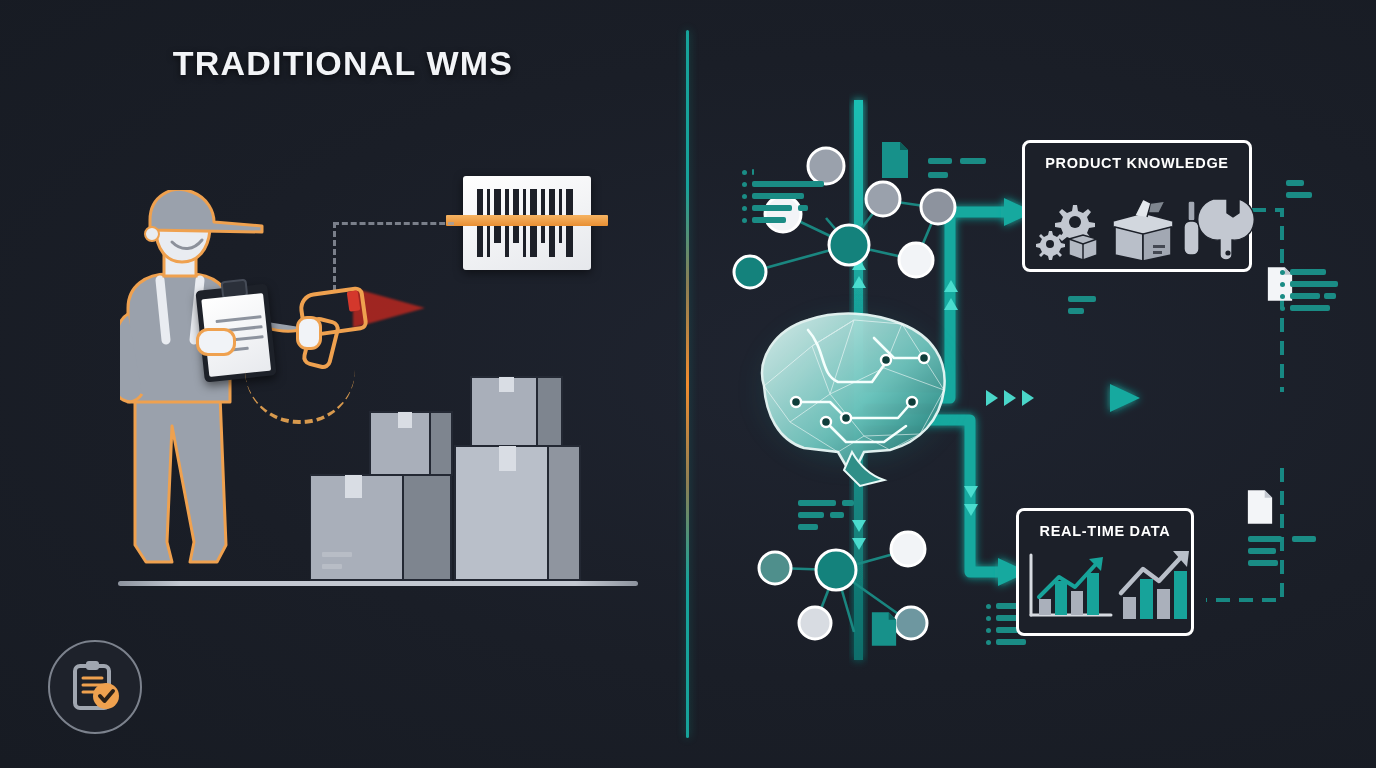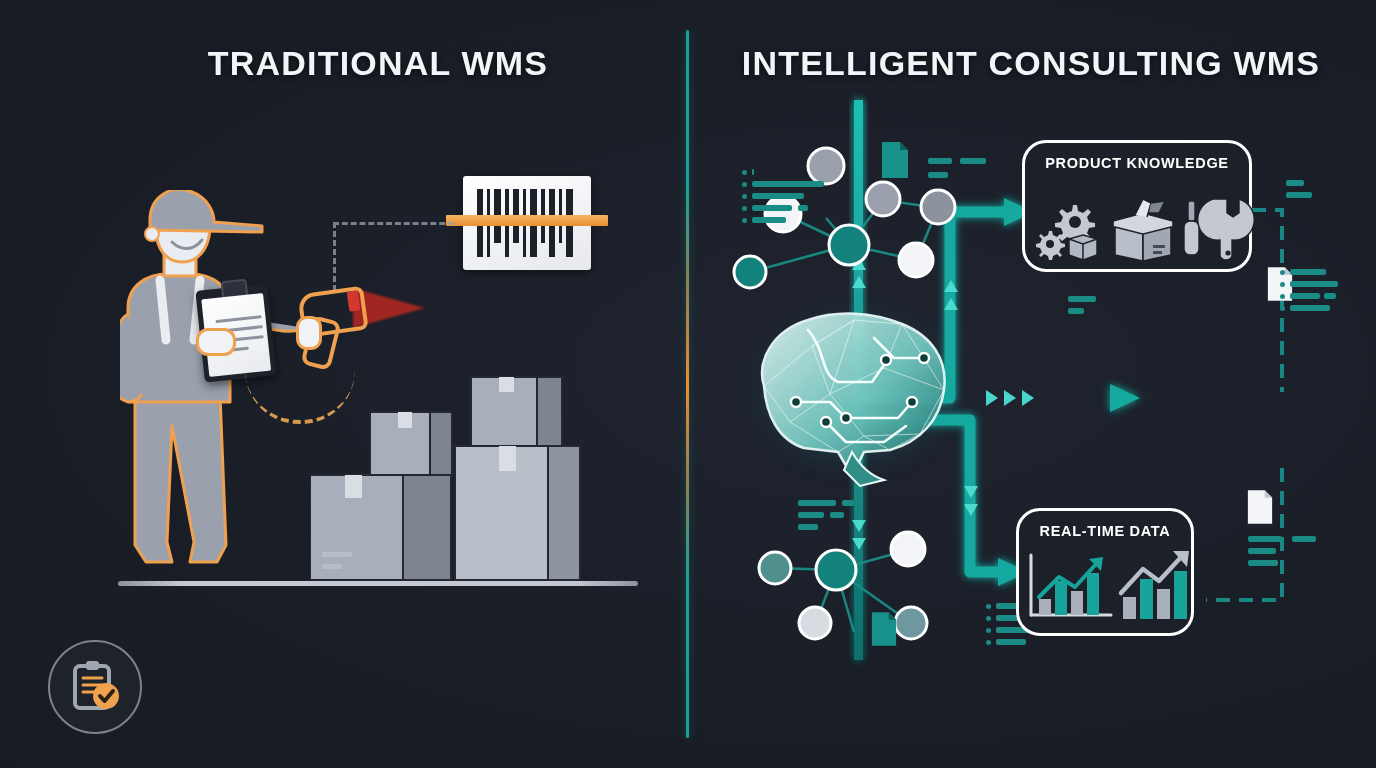--- a/index.html
+++ b/index.html
@@ -12,21 +12,21 @@
     position:absolute;inset:0;
     background:radial-gradient(ellipse at 62% 48%, #1f2430 0%, #1a1e27 55%, #171b23 100%);
   }
   
   .title{
     position:absolute;top:44px;
     font-size:34px;font-weight:bold;letter-spacing:1.2px;
     color:#f2f4f7;text-align:center;white-space:nowrap;
     text-shadow:0 2px 6px rgba(0,0,0,.6);
   }
-  #title-left{left:0;width:686px;margin-left:35px;}
+  #title-left{left:0;width:686px;}
   #title-right{left:686px;width:690px;}
 
   
   .divider{
     position:absolute;left:686px;top:30px;width:3px;height:708px;
     background:linear-gradient(to bottom,#17a39a 0%,#17a39a 22%,#8d7f54 36%,#f08c2e 50%,#8d7f54 64%,#17a39a 78%,#17a39a 100%);
     border-radius:2px;
     box-shadow:0 0 8px rgba(23,163,154,.45);
   }
 
@@ -111,21 +111,21 @@
   
   .right{position:absolute;left:686px;top:0;width:690px;height:768px;}
   .brainwrap{position:absolute;left:48px;top:290px;width:240px;height:200px;}
   .brainglow{
     position:absolute;left:20px;top:20px;width:200px;height:160px;
     background:radial-gradient(ellipse,rgba(31,220,205,.40) 0%,rgba(23,163,154,.12) 55%,transparent 75%);
     filter:blur(10px);
   }
 
   .card{
-    position:absolute;box-sizing:border-box;border-radius:24px;padding-left:34px;
+    position:absolute;box-sizing:border-box;border-radius:8px;padding-left:34px;
   }
   .card-outline{border:3px solid #ffffff;background:#1c2029;}
   .card-filled{background:#1a8c85;border:3px solid #9fe8e2;}
   .card-title{
     position:absolute;left:0;right:0;top:12px;text-align:center;
     font-size:14.5px;font-weight:bold;letter-spacing:.7px;color:#ffffff;
     white-space:nowrap;
   }
   .card-icons{position:absolute;left:0;right:0;bottom:8px;height:64px;}
 
@@ -137,21 +137,20 @@
   .listblk{position:absolute;}
   .listblk i{position:absolute;display:block;background:#1a8c85;border-radius:2px;height:6px;}
   .listblk b{position:absolute;display:block;background:#1a8c85;border-radius:50%;width:5px;height:5px;}
 </style>
 </head>
 <body>
 
 <div class="stage">
 
   <div class="title" id="title-left">TRADITIONAL WMS</div>
-  <div class="title" id="title-right">INTELLIGENT CONSULTING WMS</div>
 
   <div class="divider"></div>
 
   <div class="left">
 
     <div class="ground"></div>
 
     <div class="barcode">
       <svg width="128" height="94" viewBox="0 0 128 94">
         <g fill="#1d2028">

